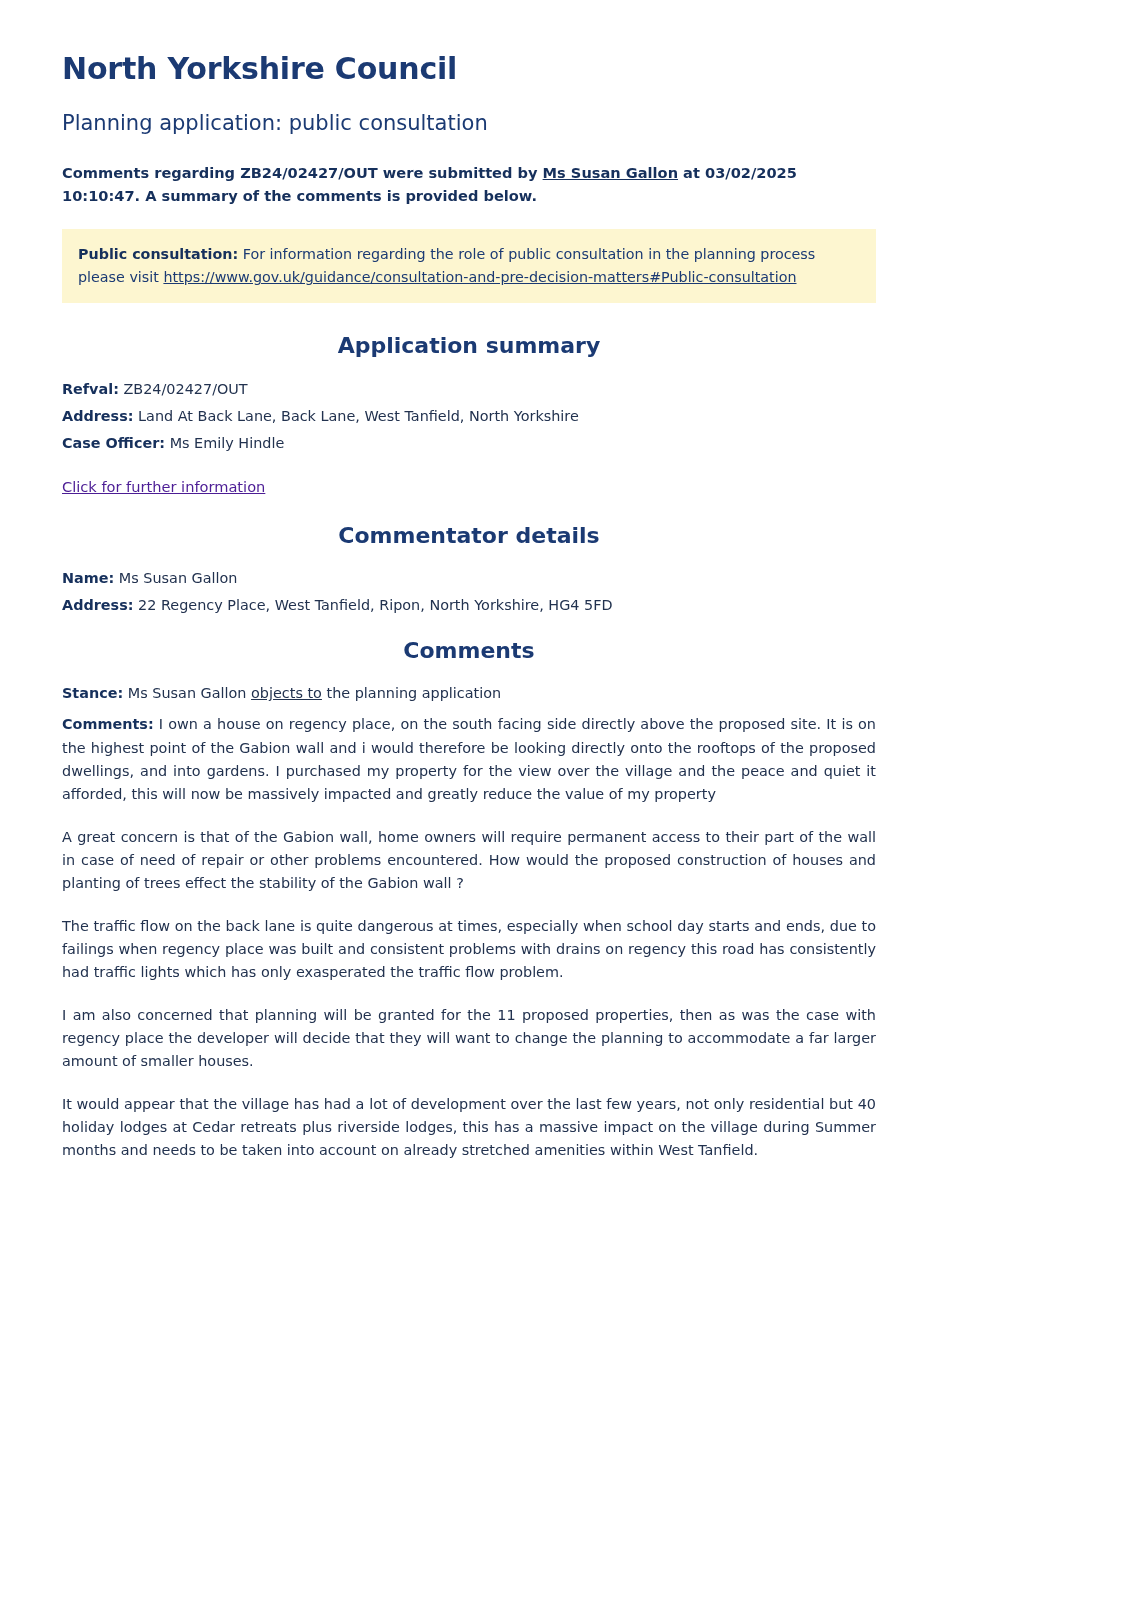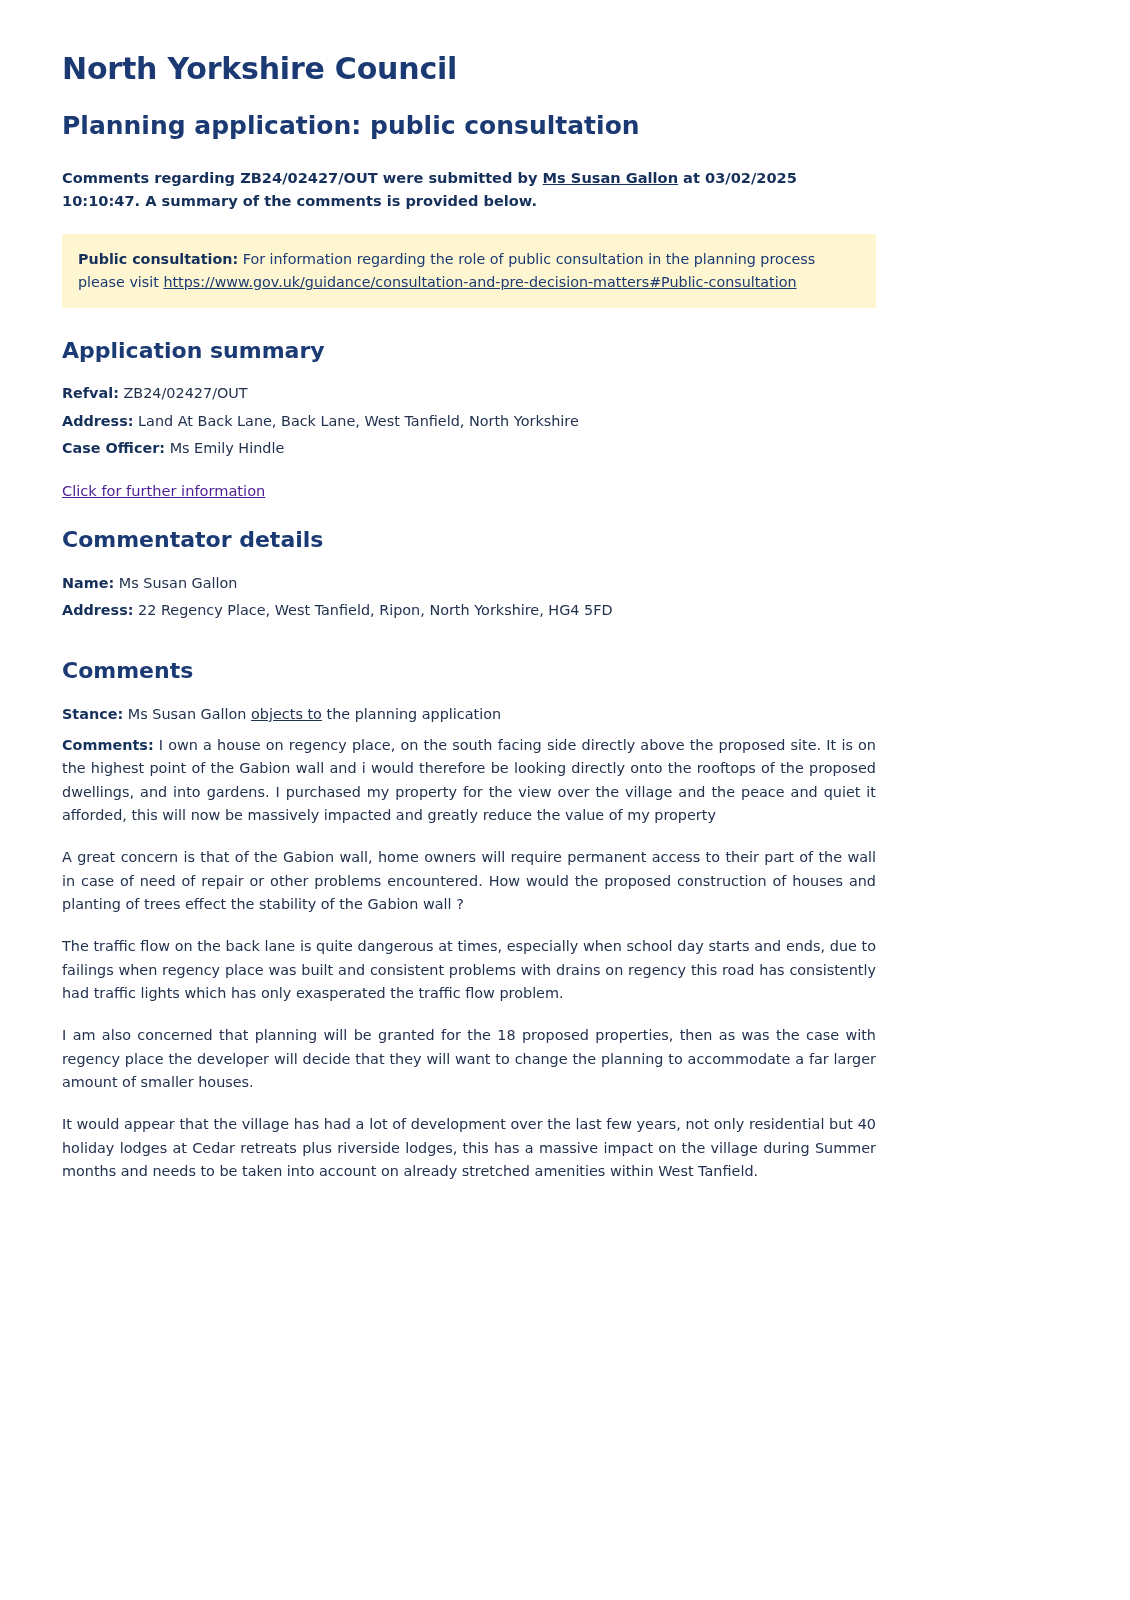--- a/index.html
+++ b/index.html
@@ -22,22 +22,22 @@
   }
   .org-title {
     font-size: 30px;
     font-weight: bold;
     color: #1b3a73;
     letter-spacing: -0.2px;
     margin: 8px 0 26px 0;
     line-height: 1.1;
   }
   .page-subtitle {
-    font-size: 25px;
-    font-weight: bold;
+    font-size: 21px;
+    font-weight: normal;
     color: #1b3a73;
     margin: 0 0 26px 0;
     line-height: 1.2;
   }
   .intro {
     font-size: 14.6px;
     font-weight: bold;
     color: #16305c;
     line-height: 1.55;
     margin: 14px 0 22px 0;
@@ -58,29 +58,30 @@
     color: #1b3a73;
     text-decoration: underline;
     word-break: break-all;
   }
   h2.section {
     font-size: 22px;
     font-weight: bold;
     color: #1b3a73;
     margin: 0 0 18px 0;
     line-height: 1.2;
+    text-align: center;
   }
   .kv {
     font-size: 14.4px;
     line-height: 1.62;
     color: #22324f;
     margin: 0 0 4px 0;
   }
   .kv b { color: #16305c; }
-  .block-gap { margin-bottom: 22px; }
+  .block-gap { margin-bottom: 6px; }
   .link-line {
     margin: 22px 0 28px 0;
     font-size: 14.6px;
   }
   .link-line a {
     color: #4c1d95;
   }
   .comments-body p {
     font-size: 14.4px;
     line-height: 1.62;
@@ -150,17 +151,17 @@
 
   <div class="comments-body">
     <p class="tight">
       <b>Stance:</b><span> Ms Susan Gallon </span><span class="underline">objects to</span><span> the planning application</span>
     </p>
     <p>
       <b>Comments:</b><span> I own a house on regency place, on the south facing side directly above the proposed site. It is on the highest point of the Gabion wall and i would therefore be looking directly onto the rooftops of the proposed dwellings, and into gardens. I purchased my property for the view over the village and the peace and quiet it afforded, this will now be massively impacted and greatly reduce the value of my property</span>
     </p>
     <p>A great concern is that of the Gabion wall, home owners will require permanent access to their part of the wall in case of need of repair or other problems encountered. How would the proposed construction of houses and planting of trees effect the stability of the Gabion wall ?</p>
     <p>The traffic flow on the back lane is quite dangerous at times, especially when school day starts and ends, due to failings when regency place was built and consistent problems with drains on regency this road has consistently had traffic lights which has only exasperated the traffic flow problem.</p>
-    <p>I am also concerned that planning will be granted for the 18 proposed properties, then as was the case with regency place the developer will decide that they will want to change the planning to accommodate a far larger amount of smaller houses.</p>
+    <p>I am also concerned that planning will be granted for the 11 proposed properties, then as was the case with regency place the developer will decide that they will want to change the planning to accommodate a far larger amount of smaller houses.</p>
     <p>It would appear that the village has had a lot of development over the last few years, not only residential but 40 holiday lodges at Cedar retreats plus riverside lodges, this has a massive impact on the village during Summer months and needs to be taken into account on already stretched amenities within West Tanfield.</p>
   </div>
 
 </div>
 
 </body></html>

